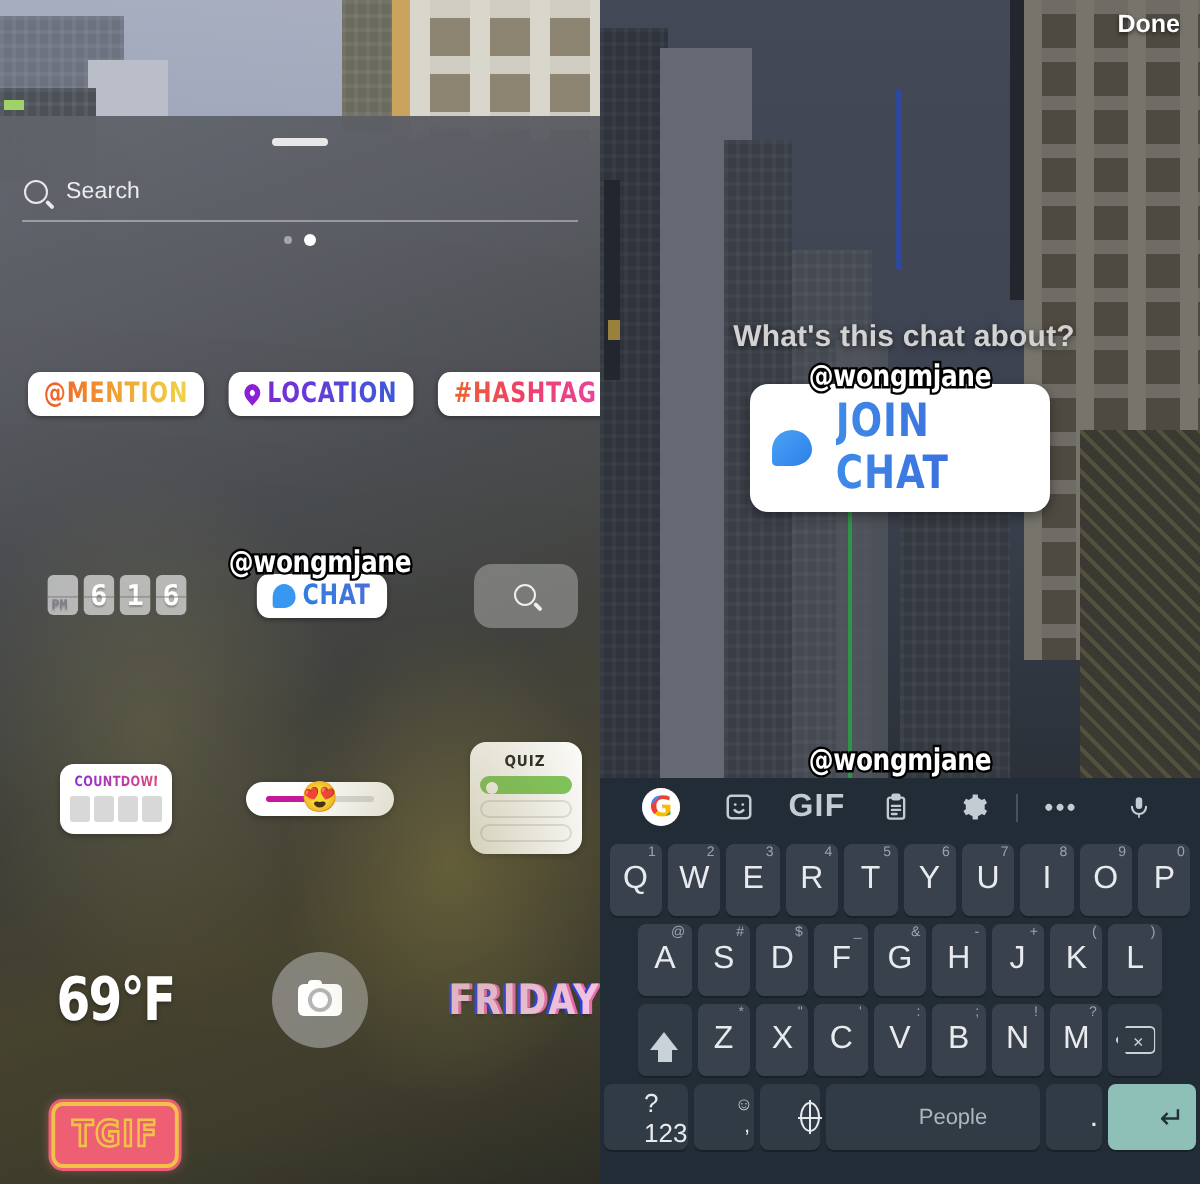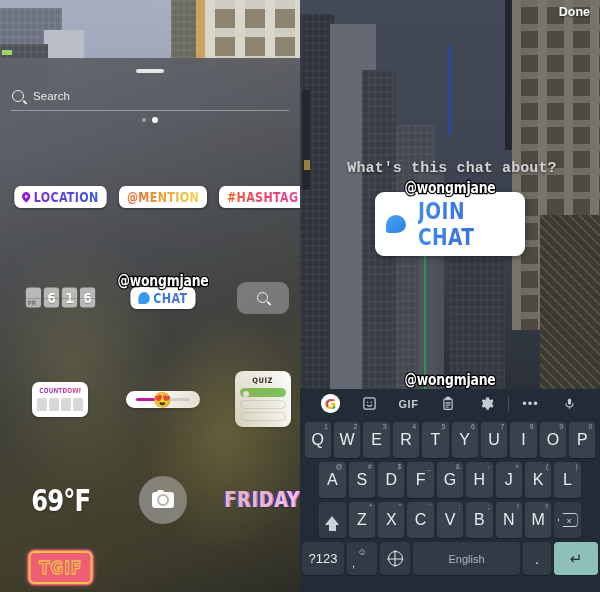--- a/index.html
+++ b/index.html
@@ -160,21 +160,21 @@
     border:2px solid #f0c24a; box-shadow:0 0 0 1.5px #ef5f73, 0 0 6px rgba(240,120,140,.65);
     font-family:"DejaVu Sans Condensed","Liberation Sans Narrow","Liberation Sans",sans-serif;
     font-weight:bold; font-size:18px; letter-spacing:1px; color:#ef5f73;
     -webkit-text-stroke:1.3px #f0c24a; transform:scaleX(.95); }
 
   
   #done-btn { position:absolute; right:10px; top:5px; color:#fff; font-size:12.5px;
     font-weight:bold; text-shadow:0 1px 2px rgba(0,0,0,.6); z-index:9; }
   #prompt { position:absolute; left:4px; right:0; top:160px; text-align:center;
     color:#d2d2d2; font-size:15px; font-weight:bold; letter-spacing:.1px;
-    text-shadow:0 1px 3px rgba(0,0,0,.55);font-family:Liberation Mono, monospace; }
+    text-shadow:0 1px 3px rgba(0,0,0,.55); }
   #join-wrap { position:absolute; left:50%; transform:translateX(-50%); top:192px; }
   #join-uname { top:-13px; left:50%; transform:translateX(-50%) scaleX(.92); font-size:15px; }
   #join-chat { background:#fff; border-radius:9px; padding:6px 14px 6px 11px;
     display:flex; align-items:center; gap:7px; box-shadow:0 2px 6px rgba(0,0,0,.4); }
   #join-chat .bubble-ico { width:20px; height:18px;
     background:linear-gradient(135deg,#4aa3f5,#2d7fe8); }
   #join-label { font-family:"DejaVu Sans Condensed","Liberation Sans Narrow","Liberation Sans",sans-serif;
     font-weight:bold; font-size:23px; letter-spacing:.5px; transform:scaleX(.9);
     background:linear-gradient(90deg,#3f8ae8,#3a63d8); -webkit-background-clip:text;
     background-clip:text; color:transparent; }
@@ -191,34 +191,34 @@
   .g-logo { width:19px; height:19px; border-radius:50%; background:#fff;
     display:flex; align-items:center; justify-content:center; font-weight:bold;
     font-size:13px; line-height:1; font-family:"DejaVu Sans",sans-serif;
     background-image:conic-gradient(from 0deg,#ea4335,#fbbc05,#34a853,#4285f4,#ea4335);
     position:relative; }
   .g-logo span { position:absolute; inset:0; border-radius:50%; background:#fff;
     display:flex; align-items:center; justify-content:center;
     background-image:none; color:#4285f4; }
   .g-letter { background:linear-gradient(135deg,#4285f4 25%,#ea4335 25%,#ea4335 50%,#fbbc05 50%,#fbbc05 75%,#34a853 75%);
     -webkit-background-clip:text; background-clip:text; color:transparent; font-size:14px; }
-  .gif-txt { font-weight:bold; font-size:11px; letter-spacing:.6px; }
+  .gif-txt { font-weight:bold; font-size:16px; letter-spacing:.6px; }
   .tb-div { width:1px; height:14px; background:#49525c; flex:none; margin:0 2px; }
 
   .krow { display:flex; justify-content:center; gap:3px; padding:0 2px; margin-top:4px; }
   .key { position:relative; background:#39424c; border-radius:4px; height:36px;
     display:flex; align-items:center; justify-content:center; color:#e8eaed;
     font-size:16px; box-shadow:0 1px 0 rgba(0,0,0,.25); }
   #row1 .key, #row2 .key, #row3 .key { width:26.4px; }
   #row2 { padding-left:16px; padding-right:16px; }
   .key .sup { position:absolute; top:1px; right:3px; font-size:7px; color:#9aa4ae; line-height:1; }
   .key.wide { width:38px; background:#313b45; }
   .key.fn { background:#313b45; }
   #row4 { display:flex; gap:3px; padding:0 2px; margin-top:4px; align-items:stretch; }
-  #row4 .key { height:33px; }
+  #row4 .key { height:33px;padding-left:20px; }
   #k-123 { width:42px; font-size:13px; background:#313b45; }
   #k-emoji { width:30px; background:#313b45; flex-direction:column; gap:0; }
   #k-emoji .e-top { font-size:9px; color:#c8ced4; line-height:1; margin-bottom:1px; }
   #k-emoji .e-bot { font-size:11px; color:#e8eaed; line-height:1; align-self:flex-start;
     margin-left:5px; }
   #k-globe { width:30px; background:#313b45; }
   #k-space { flex:1; background:#313b45; font-size:11px; color:#aeb6be; }
   #k-period { width:28px; background:#313b45; font-size:15px; }
   #k-enter { width:44px; background:#8fc0b8; color:#22303a; }
   .globe { width:15px; height:15px; border:1.6px solid #e8eaed; border-radius:50%; position:relative; }
@@ -269,28 +269,28 @@
 
     <div id="dots">
       <span class="dot"></span>
       <span class="dot on"></span>
     </div>
 
     <div class="sgrid">
 
       <div class="cell">
         <div class="pill">
+          <span class="grad-men">@MENTION</span>
+        </div>
+      </div>
+
+      <div class="cell">
+        <div class="pill">
           <span class="pin"></span>
           <span class="grad-loc">LOCATION</span>
-        </div>
-      </div>
-
-      <div class="cell">
-        <div class="pill">
-          <span class="grad-men">@MENTION</span>
         </div>
       </div>
 
       <div class="cell">
         <div class="pill">
           <span class="grad-hash">#HASHTAG</span>
         </div>
       </div>
 
       <div class="cell">
@@ -576,20 +576,20 @@
 
     <div id="row4">
       <div class="key" id="k-123">?123</div>
       <div class="key" id="k-emoji">
         <span class="e-top">☺</span>
         <span class="e-bot">,</span>
       </div>
       <div class="key" id="k-globe">
           <span class="globe"></span>
         </div>
-      <div class="key" id="k-space">English</div>
+      <div class="key" id="k-space">People</div>
       <div class="key" id="k-period">.</div>
       <div class="key" id="k-enter">
           <span class="enter-ico">↵</span>
         </div>
     </div>
   </div>
 </div>
 
 </body></html>

